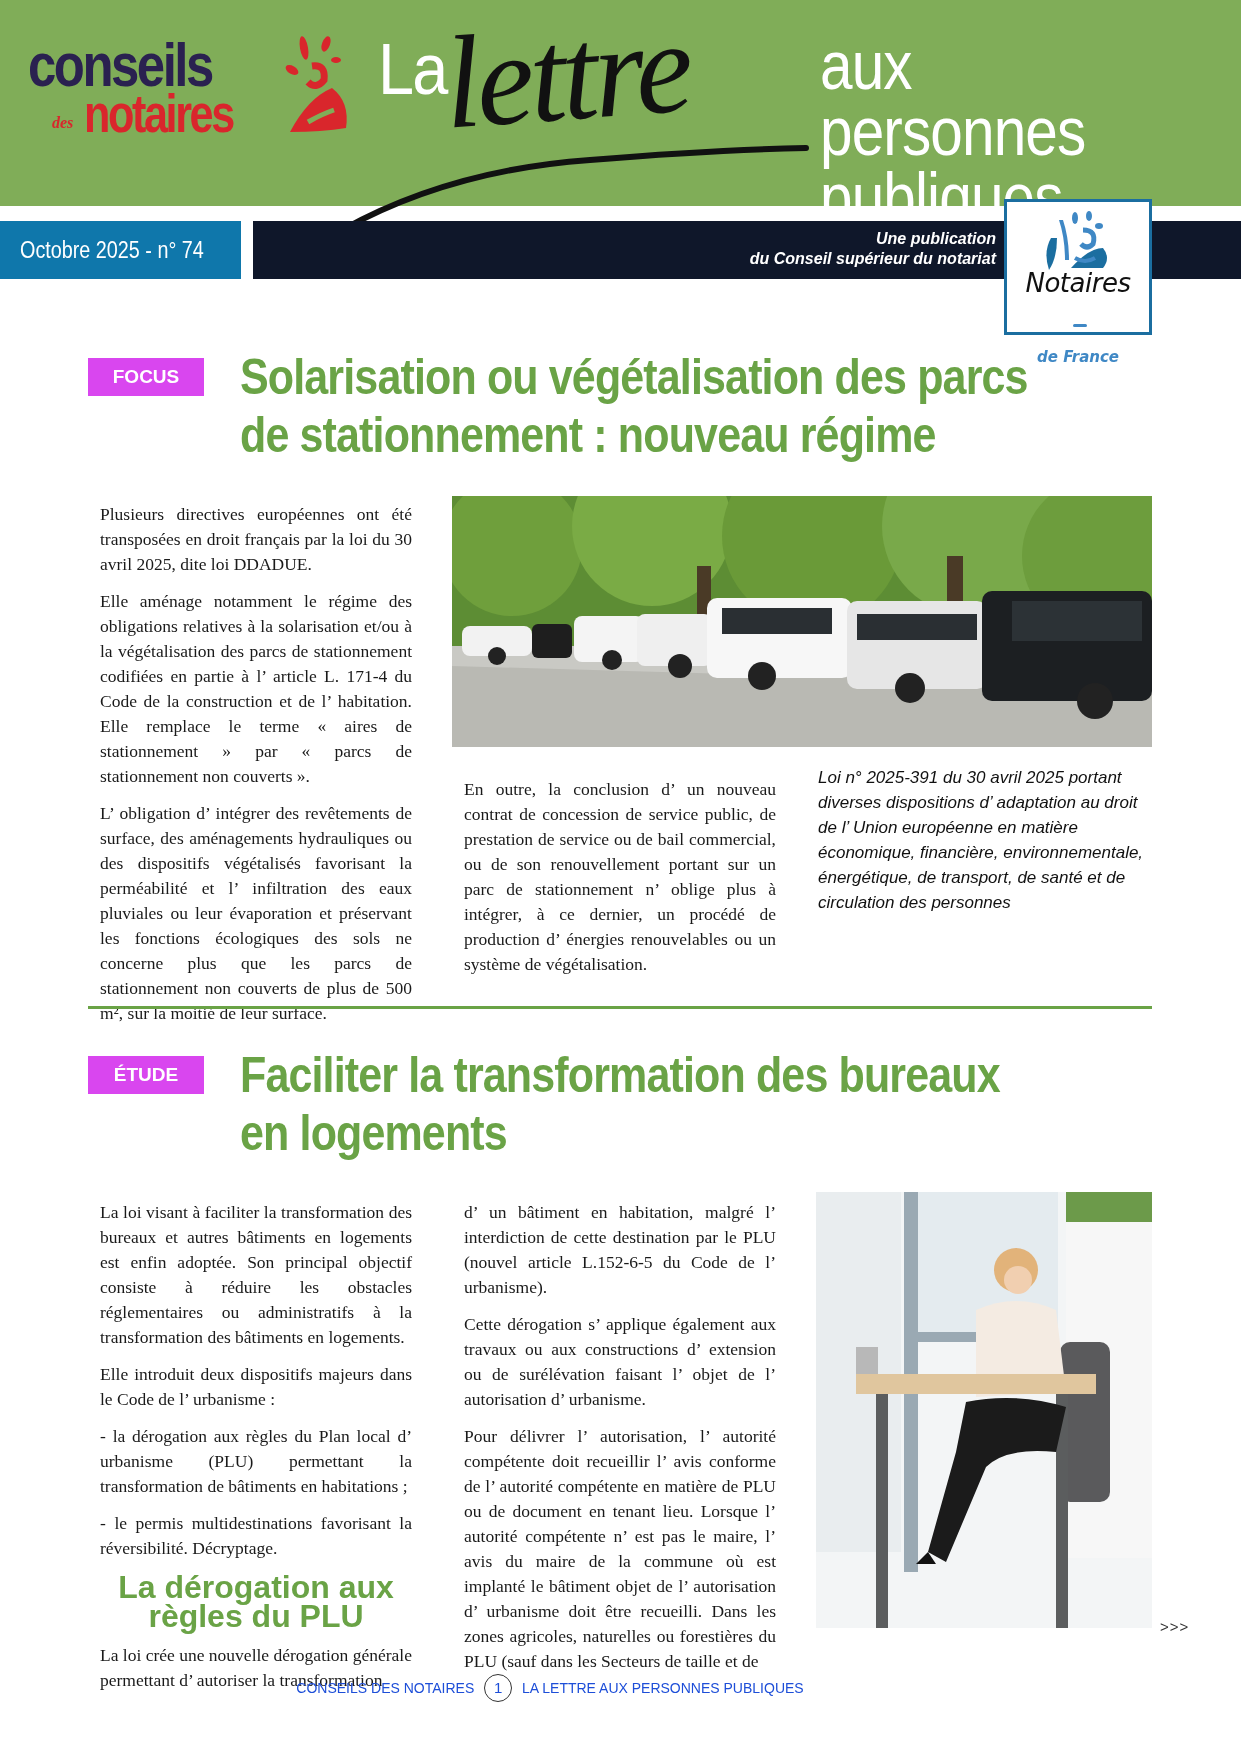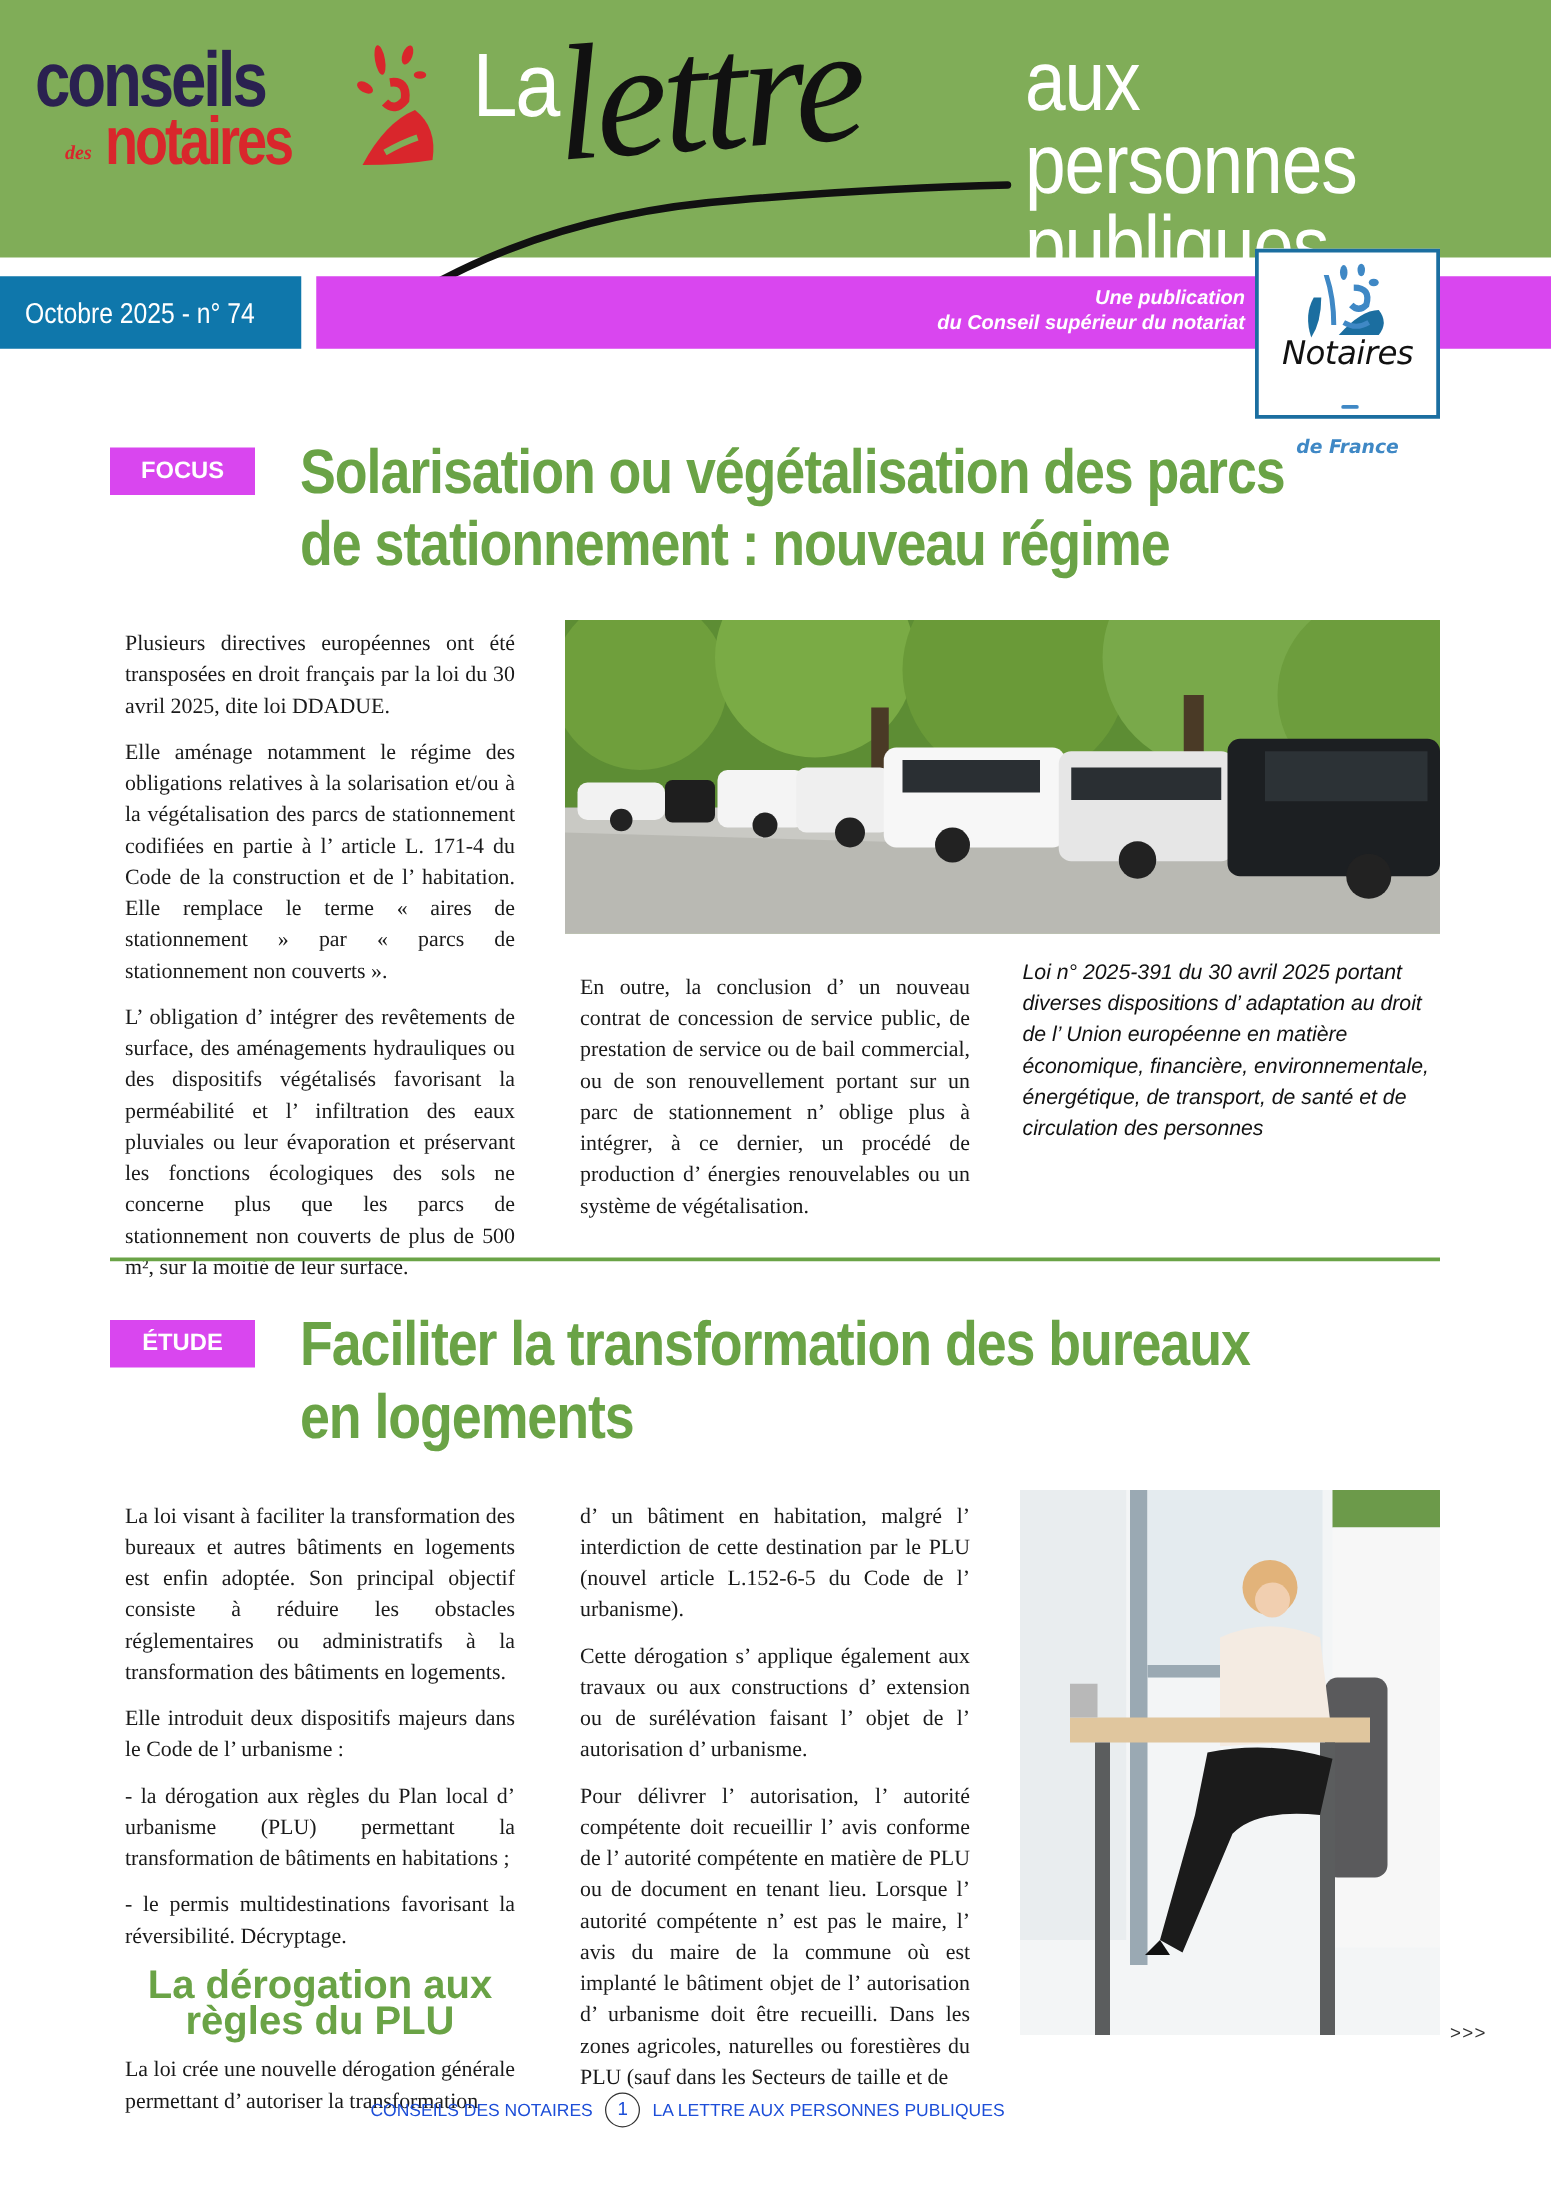--- a/index.html
+++ b/index.html
@@ -13,21 +13,21 @@
   .logo-notaires { position: absolute; left: 56px; top: 58px; font-family: "Liberation Sans", sans-serif; font-weight: 700; font-size: 54px; letter-spacing: -3px; color: #d9262c; transform: scaleX(0.8); transform-origin: left top; line-height: 1; }
   .logo-sun { position: absolute; left: 240px; top: 0; width: 110px; height: 110px; }
 
   .title-la { position: absolute; left: 378px; top: 28px; font-family: "Liberation Sans", sans-serif; font-weight: 300; font-size: 72px; color: #ffffff; letter-spacing: -2px; transform: scaleX(0.9); transform-origin: left top; }
   .title-lettre { position: absolute; left: 440px; top: 18px; font-family: "Liberation Serif", serif; font-style: italic; font-size: 132px; color: #111111; letter-spacing: -4px; line-height: 1; transform: scaleX(0.98) rotate(-4deg); transform-origin: left top; }
   .title-swoosh { position: absolute; left: 330px; top: 130px; width: 480px; height: 110px; }
   .title-sub { position: absolute; left: 820px; top: 32px; font-family: "Liberation Sans", sans-serif; font-weight: 300; font-size: 68px; line-height: 66px; color: #ffffff; letter-spacing: -1px; transform: scaleX(0.86); transform-origin: left top; }
 
   .issue-bar { position: absolute; left: 0; top: 221px; width: 241px; height: 58px; background: #0f77ab; }
   .issue-text { position: absolute; left: 20px; top: 16px; font-family: "Liberation Sans", sans-serif; font-size: 23px; color: #ffffff; transform: scaleX(0.86); transform-origin: left top; white-space: nowrap; }
-  .pub-bar { position: absolute; left: 253px; top: 221px; width: 988px; height: 58px; background: #d946ef; }
+  .pub-bar { position: absolute; left: 253px; top: 221px; width: 988px; height: 58px; background: #0f172a; }
   .pub-text { position: absolute; right: 245px; top: 8px; text-align: right; font-family: "Liberation Sans", sans-serif; font-style: italic; font-weight: 700; font-size: 16px; line-height: 20px; color: #ffffff; }
 
   .nf-logo { position: absolute; left: 1004px; top: 199px; width: 148px; height: 136px; background: #ffffff; border: 3px solid #1b6ea0; }
   .nf-mark { position: absolute; left: 30px; top: 6px; width: 86px; height: 66px; }
   .nf-word { position: absolute; left: 0; width: 100%; top: 66px; text-align: center; font-family: "DejaVu Sans", sans-serif; font-style: italic; font-size: 26px; color: #111; letter-spacing: -0.5px; }
   .nf-sub { position: absolute; left: 0; width: 100%; top: 98px; text-align: center; font-family: "DejaVu Sans", sans-serif; font-style: italic; font-weight: 700; font-size: 15px; color: #3f88c5; margin-top: 48px; }
   .nf-dash { position: absolute; left: 66px; top: 122px; width: 14px; height: 3px; background: #3f88c5; border-radius: 2px; }
 
   .badge { position: absolute; left: 88px; width: 116px; height: 38px; background: #d946ef; color: #ffffff; font-family: "Liberation Sans", sans-serif; font-weight: 700; font-size: 19px; text-align: center; line-height: 38px; }
   .headline { position: absolute; left: 240px; font-family: "Liberation Sans", sans-serif; font-weight: 700; font-size: 50px; line-height: 58px; color: #6aa346; letter-spacing: -1px; transform: scaleX(0.86); transform-origin: left top; white-space: nowrap; }

